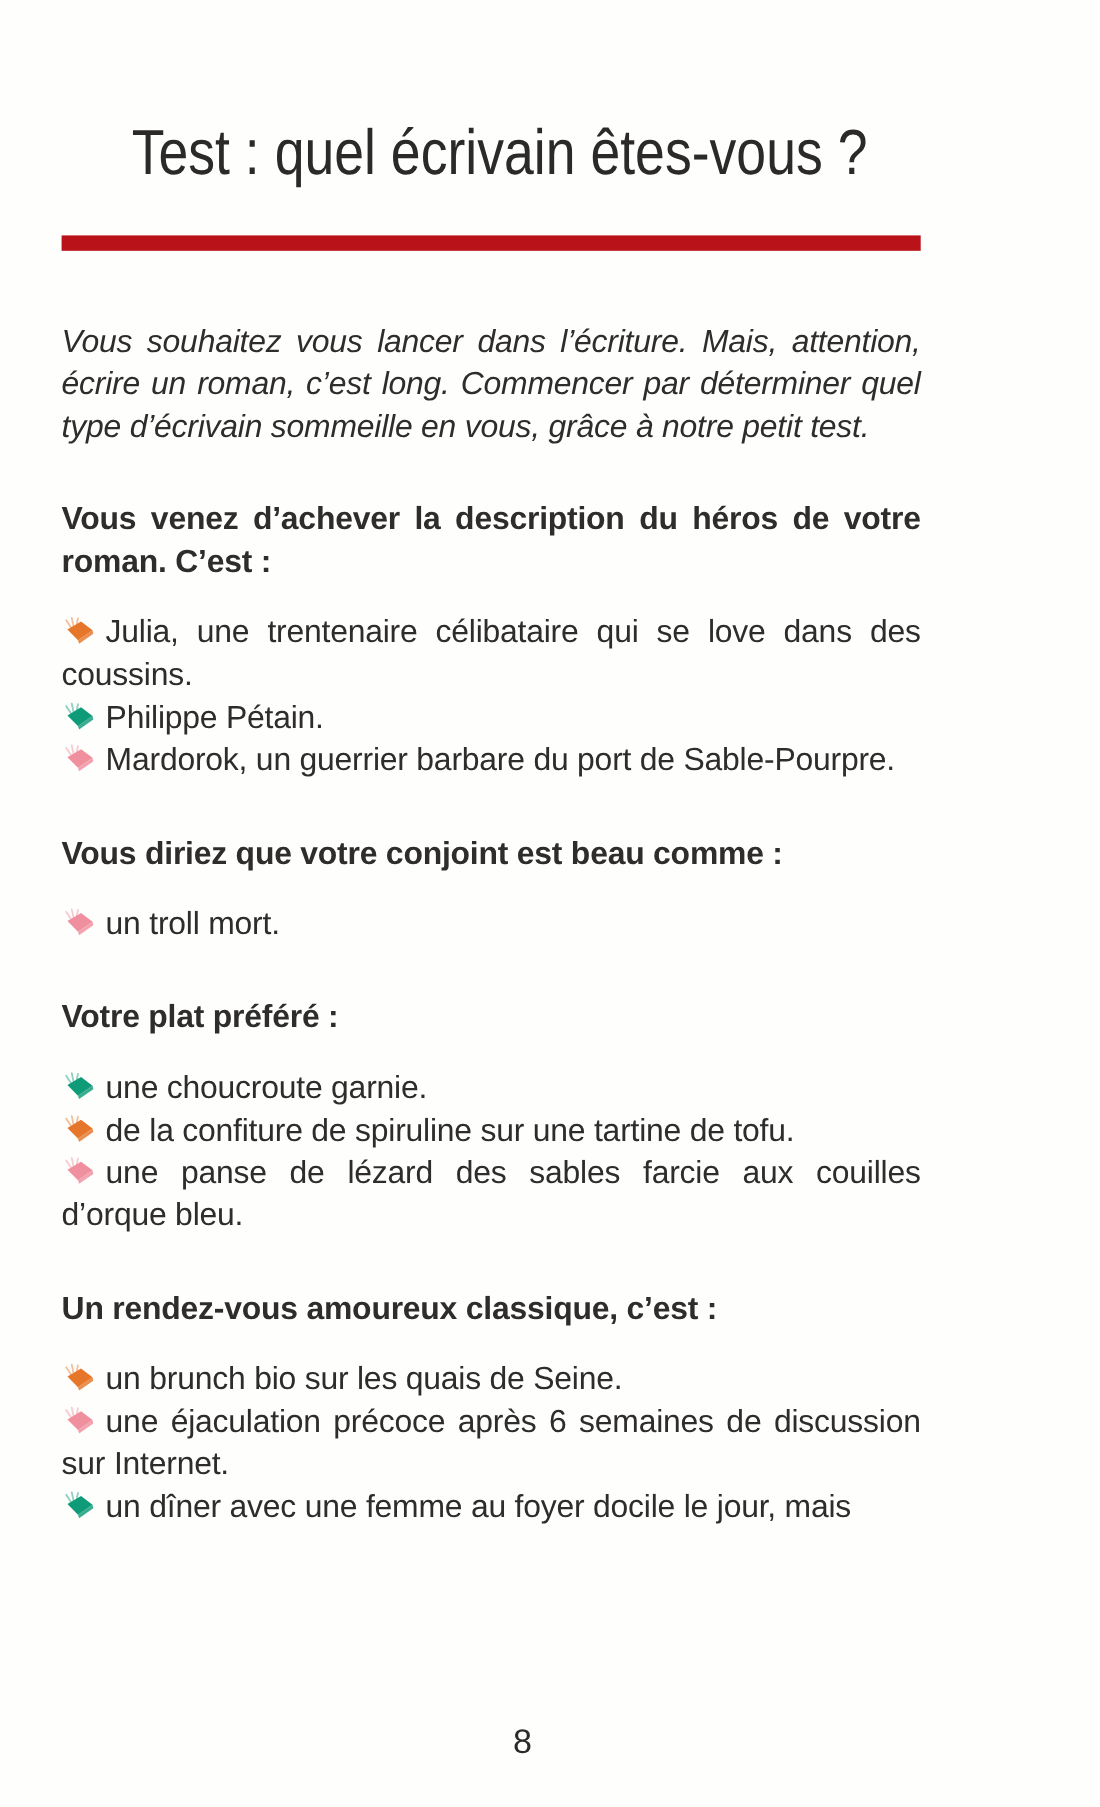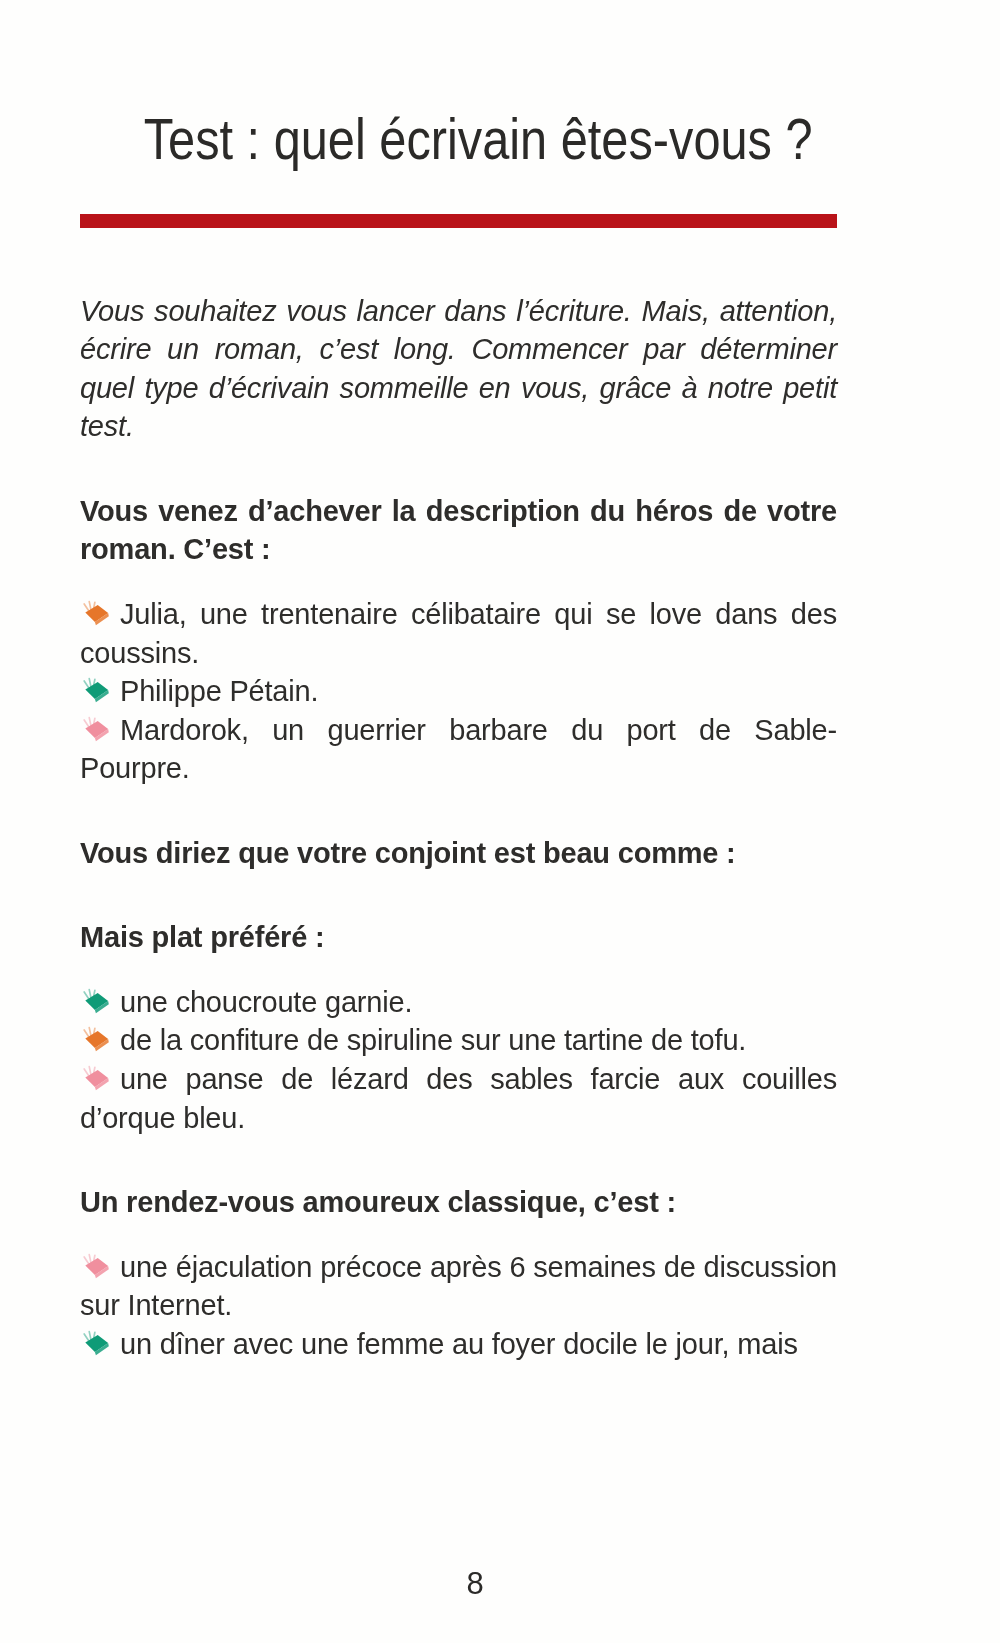--- a/index.html
+++ b/index.html
@@ -11,21 +11,21 @@
     position: relative;
     font-family: "Liberation Sans", sans-serif;
     color: #2e2d2b;
     -webkit-font-smoothing: antialiased;
   }
   .page {
     position: relative;
     box-sizing: border-box;
     width: 1000px;
     height: 1643px;
-    padding: 104px 163px 0 80px;
+    padding: 104px 163px 0 56px;
   }
   .page-title {
     margin: 0;
     font-size: 58px;
     font-weight: 400;
     letter-spacing: 0px;
     color: #2b2a28;
     text-align: center;
     white-space: nowrap;
     line-height: 1.2;
@@ -126,24 +126,33 @@
               <path d="M8.5 8.5 L7 1.5"></path>
               <path d="M10.8 8 L12 2"></path>
             </g>
             <path d="M3.5 11 L14.5 4.5 L23.8 11.5 L12 19.6 Z" fill="currentColor"></path>
             <path d="M12 19.6 L23.8 11.5 L24.4 14.4 L12.9 22.4 Z" fill="currentColor" opacity="0.82"></path>
           </svg></span><span>Mardorok, un guerrier barbare du port de Sable-Pourpre.</span></p>
   </section>
 
   <section>
     <h2 class="q-heading">Vous diriez que votre conjoint est beau comme :</h2>
-  </section>
-
-  <section>
-    <h2 class="q-heading">Mais plat préféré :</h2>
+    <p class="option"><span class="book-icon c-pink"><svg viewBox="0 0 26 24" width="32" height="27" aria-hidden="true">
+            <g stroke="currentColor" stroke-opacity="0.45" stroke-width="1.5" stroke-linecap="round" fill="none">
+              <path d="M6.5 9.5 L2.5 3.5"></path>
+              <path d="M8.5 8.5 L7 1.5"></path>
+              <path d="M10.8 8 L12 2"></path>
+            </g>
+            <path d="M3.5 11 L14.5 4.5 L23.8 11.5 L12 19.6 Z" fill="currentColor"></path>
+            <path d="M12 19.6 L23.8 11.5 L24.4 14.4 L12.9 22.4 Z" fill="currentColor" opacity="0.82"></path>
+          </svg></span><span>un troll mort.</span></p>
+  </section>
+
+  <section>
+    <h2 class="q-heading">Votre plat préféré :</h2>
     <p class="option"><span class="book-icon c-green"><svg viewBox="0 0 26 24" width="32" height="27" aria-hidden="true">
             <g stroke="currentColor" stroke-opacity="0.45" stroke-width="1.5" stroke-linecap="round" fill="none">
               <path d="M6.5 9.5 L2.5 3.5"></path>
               <path d="M8.5 8.5 L7 1.5"></path>
               <path d="M10.8 8 L12 2"></path>
             </g>
             <path d="M3.5 11 L14.5 4.5 L23.8 11.5 L12 19.6 Z" fill="currentColor"></path>
             <path d="M12 19.6 L23.8 11.5 L24.4 14.4 L12.9 22.4 Z" fill="currentColor" opacity="0.82"></path>
           </svg></span><span>une choucroute garnie.</span></p>
     <p class="option"><span class="book-icon c-orange"><svg viewBox="0 0 26 24" width="32" height="27" aria-hidden="true">
@@ -161,20 +170,29 @@
               <path d="M8.5 8.5 L7 1.5"></path>
               <path d="M10.8 8 L12 2"></path>
             </g>
             <path d="M3.5 11 L14.5 4.5 L23.8 11.5 L12 19.6 Z" fill="currentColor"></path>
             <path d="M12 19.6 L23.8 11.5 L24.4 14.4 L12.9 22.4 Z" fill="currentColor" opacity="0.82"></path>
           </svg></span><span>une panse de lézard des sables farcie aux couilles d’orque bleu.</span></p>
   </section>
 
   <section>
     <h2 class="q-heading">Un rendez-vous amoureux classique, c’est :</h2>
+    <p class="option"><span class="book-icon c-orange"><svg viewBox="0 0 26 24" width="32" height="27" aria-hidden="true">
+            <g stroke="currentColor" stroke-opacity="0.45" stroke-width="1.5" stroke-linecap="round" fill="none">
+              <path d="M6.5 9.5 L2.5 3.5"></path>
+              <path d="M8.5 8.5 L7 1.5"></path>
+              <path d="M10.8 8 L12 2"></path>
+            </g>
+            <path d="M3.5 11 L14.5 4.5 L23.8 11.5 L12 19.6 Z" fill="currentColor"></path>
+            <path d="M12 19.6 L23.8 11.5 L24.4 14.4 L12.9 22.4 Z" fill="currentColor" opacity="0.82"></path>
+          </svg></span><span>un brunch bio sur les quais de Seine.</span></p>
     <p class="option"><span class="book-icon c-pink"><svg viewBox="0 0 26 24" width="32" height="27" aria-hidden="true">
             <g stroke="currentColor" stroke-opacity="0.45" stroke-width="1.5" stroke-linecap="round" fill="none">
               <path d="M6.5 9.5 L2.5 3.5"></path>
               <path d="M8.5 8.5 L7 1.5"></path>
               <path d="M10.8 8 L12 2"></path>
             </g>
             <path d="M3.5 11 L14.5 4.5 L23.8 11.5 L12 19.6 Z" fill="currentColor"></path>
             <path d="M12 19.6 L23.8 11.5 L24.4 14.4 L12.9 22.4 Z" fill="currentColor" opacity="0.82"></path>
           </svg></span><span>une éjaculation précoce après 6 semaines de discussion sur Internet.</span></p>
     <p class="option"><span class="book-icon c-green"><svg viewBox="0 0 26 24" width="32" height="27" aria-hidden="true">

